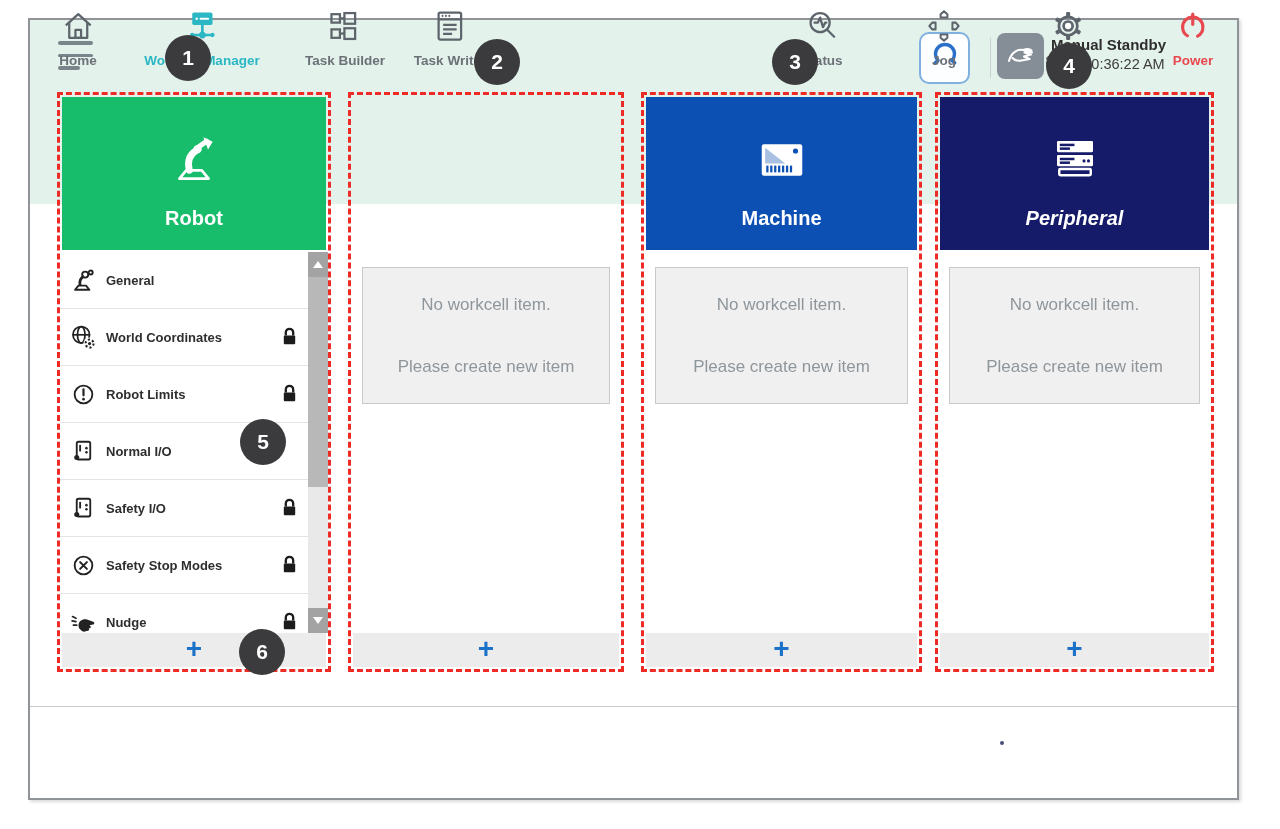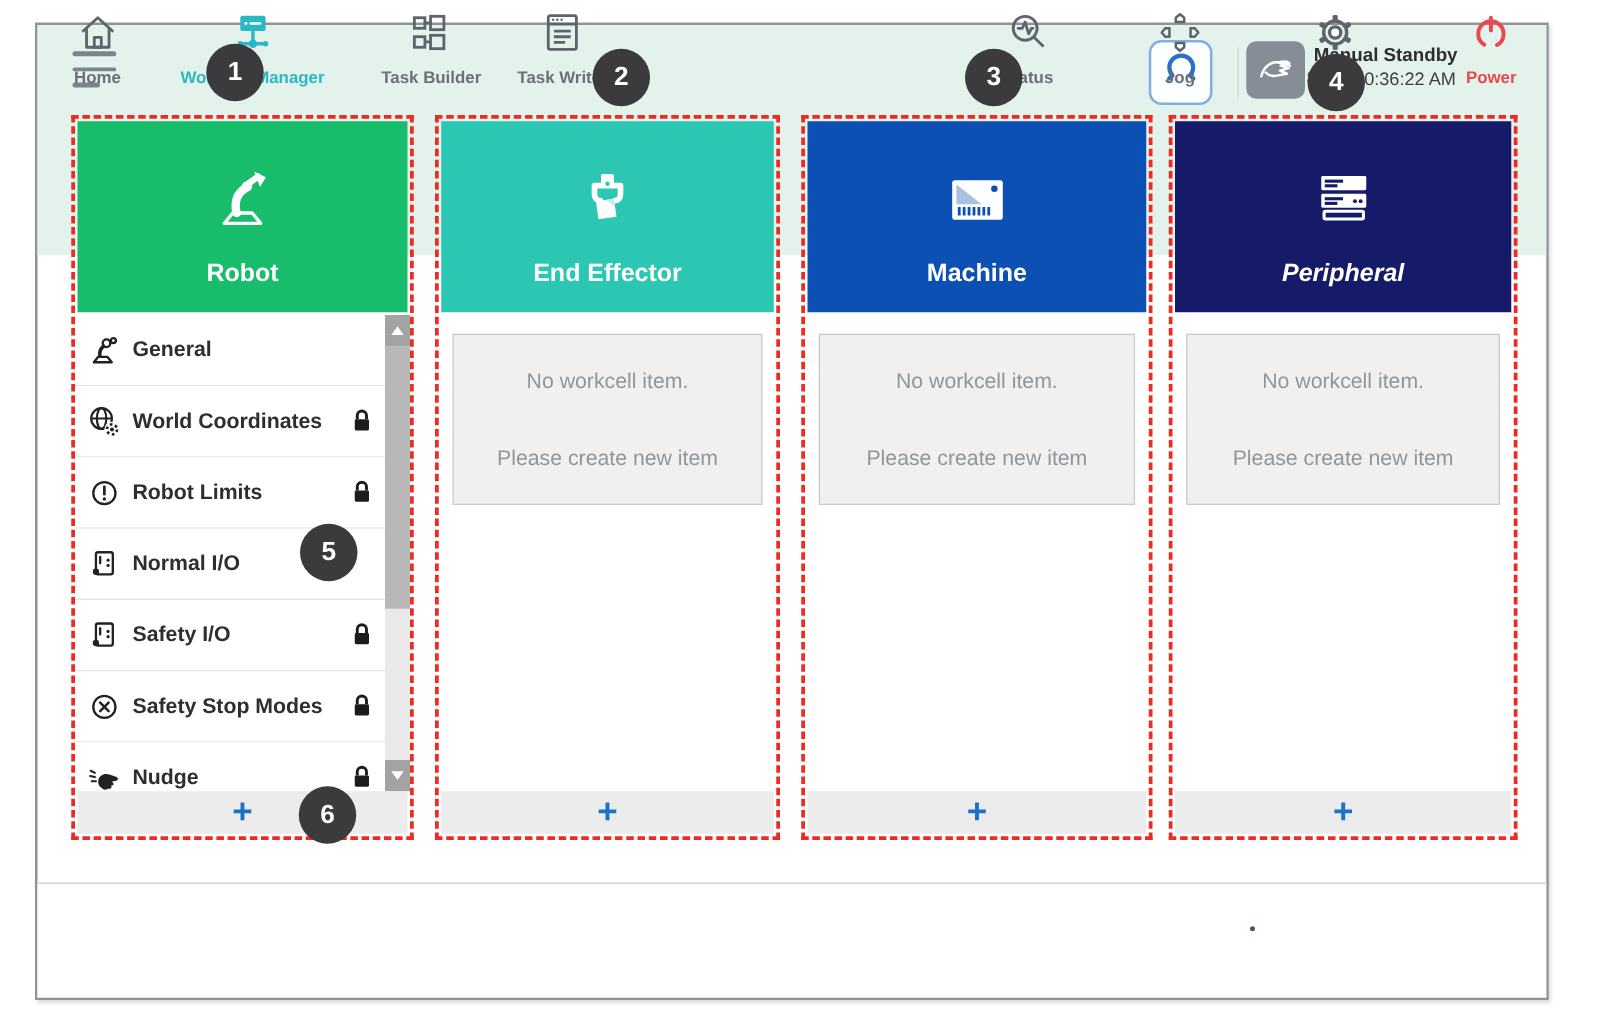--- a/index.html
+++ b/index.html
@@ -34,21 +34,21 @@
                 flex-direction:column; align-items:center; padding-top:36px; cursor:pointer; }
   .col-header .hlabel { margin-top:16px; font-size:20px; font-weight:700; color:#fff; }
   .hdr-robot{ background:#17bd6b; } .hdr-end{ background:#2cc7b2; }
   .hdr-machine{ background:#0d50b4; } .hdr-periph{ background:#151b69;font-style:italic; }
   .col-body { position:absolute; left:2px; right:2px; top:155px; bottom:2px; background:#fff; }
 
   
   .wc-row { position:absolute; left:0; width:248px; height:57px; background:#fff;
             border-bottom:1px solid #e4e4e4; display:flex; align-items:center; cursor:pointer; }
   .wc-row .ric { width:30px; margin-left:8px; display:flex; justify-content:center; }
-  .wc-row .rlabel { margin-left:8px; font-size:17px; font-weight:700; color:#2e2e2e; white-space:nowrap; }
+  .wc-row .rlabel { margin-left:8px; font-size:13px; font-weight:700; color:#2e2e2e; white-space:nowrap; }
   .wc-row .lock { position:absolute; right:10px; top:18px; }
 
   
   .sbar { position:absolute; right:0; top:2px; width:20px; height:381px; background:#e9e9e9; }
   .sbar .btn { position:absolute; left:0; width:20px; height:25px; background:#a3a3a3;
                display:flex; align-items:center; justify-content:center; cursor:pointer; }
   .sbar .btn.up{ top:0; } .sbar .btn.dn{ bottom:0; }
   .tri-up { width:0; height:0; border-left:5px solid transparent; border-right:5px solid transparent; border-bottom:7px solid #fff; }
   .tri-dn { width:0; height:0; border-left:5px solid transparent; border-right:5px solid transparent; border-top:7px solid #fff; }
   .sbar .thumb { position:absolute; left:0; top:25px; width:20px; height:210px; background:#b8b8b8; cursor:grab; }
@@ -250,34 +250,20 @@
           <div class="tri-dn"></div>
         </div>
     </div>
 
     <div class="plusbar">
       <span>+</span>
     </div>
   </div>
 
   <div class="col" style="left:348px; width:276px;">
-    <div class="col-header hdr-end">
-      <span>
-        <svg width="54" height="54" viewBox="0 0 52 52" fill="none">
-          <rect x="21" y="6" width="10" height="8" rx="1.5" fill="#fff"></rect>
-          <path d="M16 15 h20 M16 15 v7 a4.5 4.5 0 0 0 4.5 4.5 M36 15 v7 a4.5 4.5 0 0 1 -4.5 4.5" stroke="#fff" stroke-width="4.4" stroke-linecap="round"></path>
-          <circle cx="26" cy="13.5" r="1.7" fill="#2cc7b2"></circle>
-          <g transform="rotate(-8 25 33)">
-            <rect x="18" y="26" width="14" height="14" fill="#fff"></rect>
-            <path d="M32 26 v6 l-6 -6 z" fill="#bfeee8"></path>
-          </g>
-        </svg>
-      </span>
-      <div class="hlabel">End Effector</div>
-    </div>
     <div class="col-body"></div>
     <div class="empty-box">
       <div>No workcell item.</div>
       <div>Please create new item</div>
     </div>
     <div class="plusbar">
       <span>+</span>
     </div>
   </div>
 

